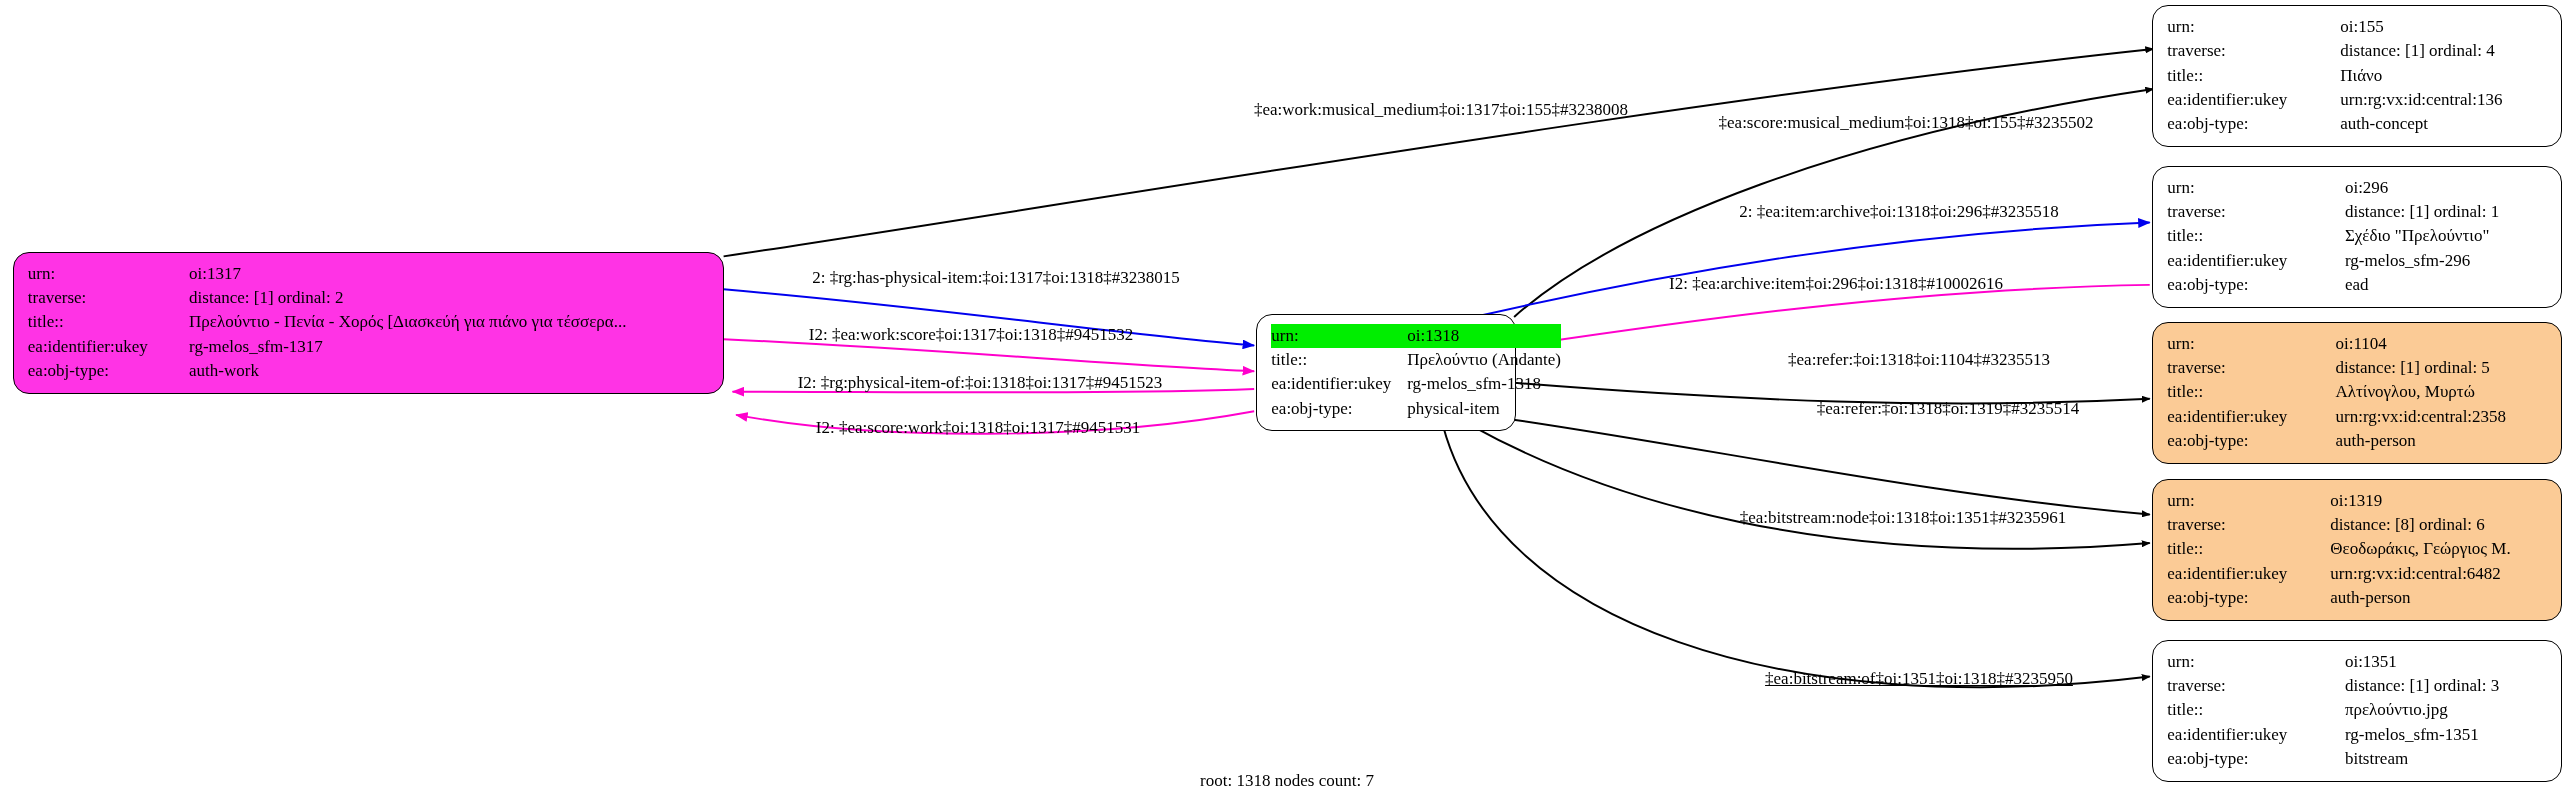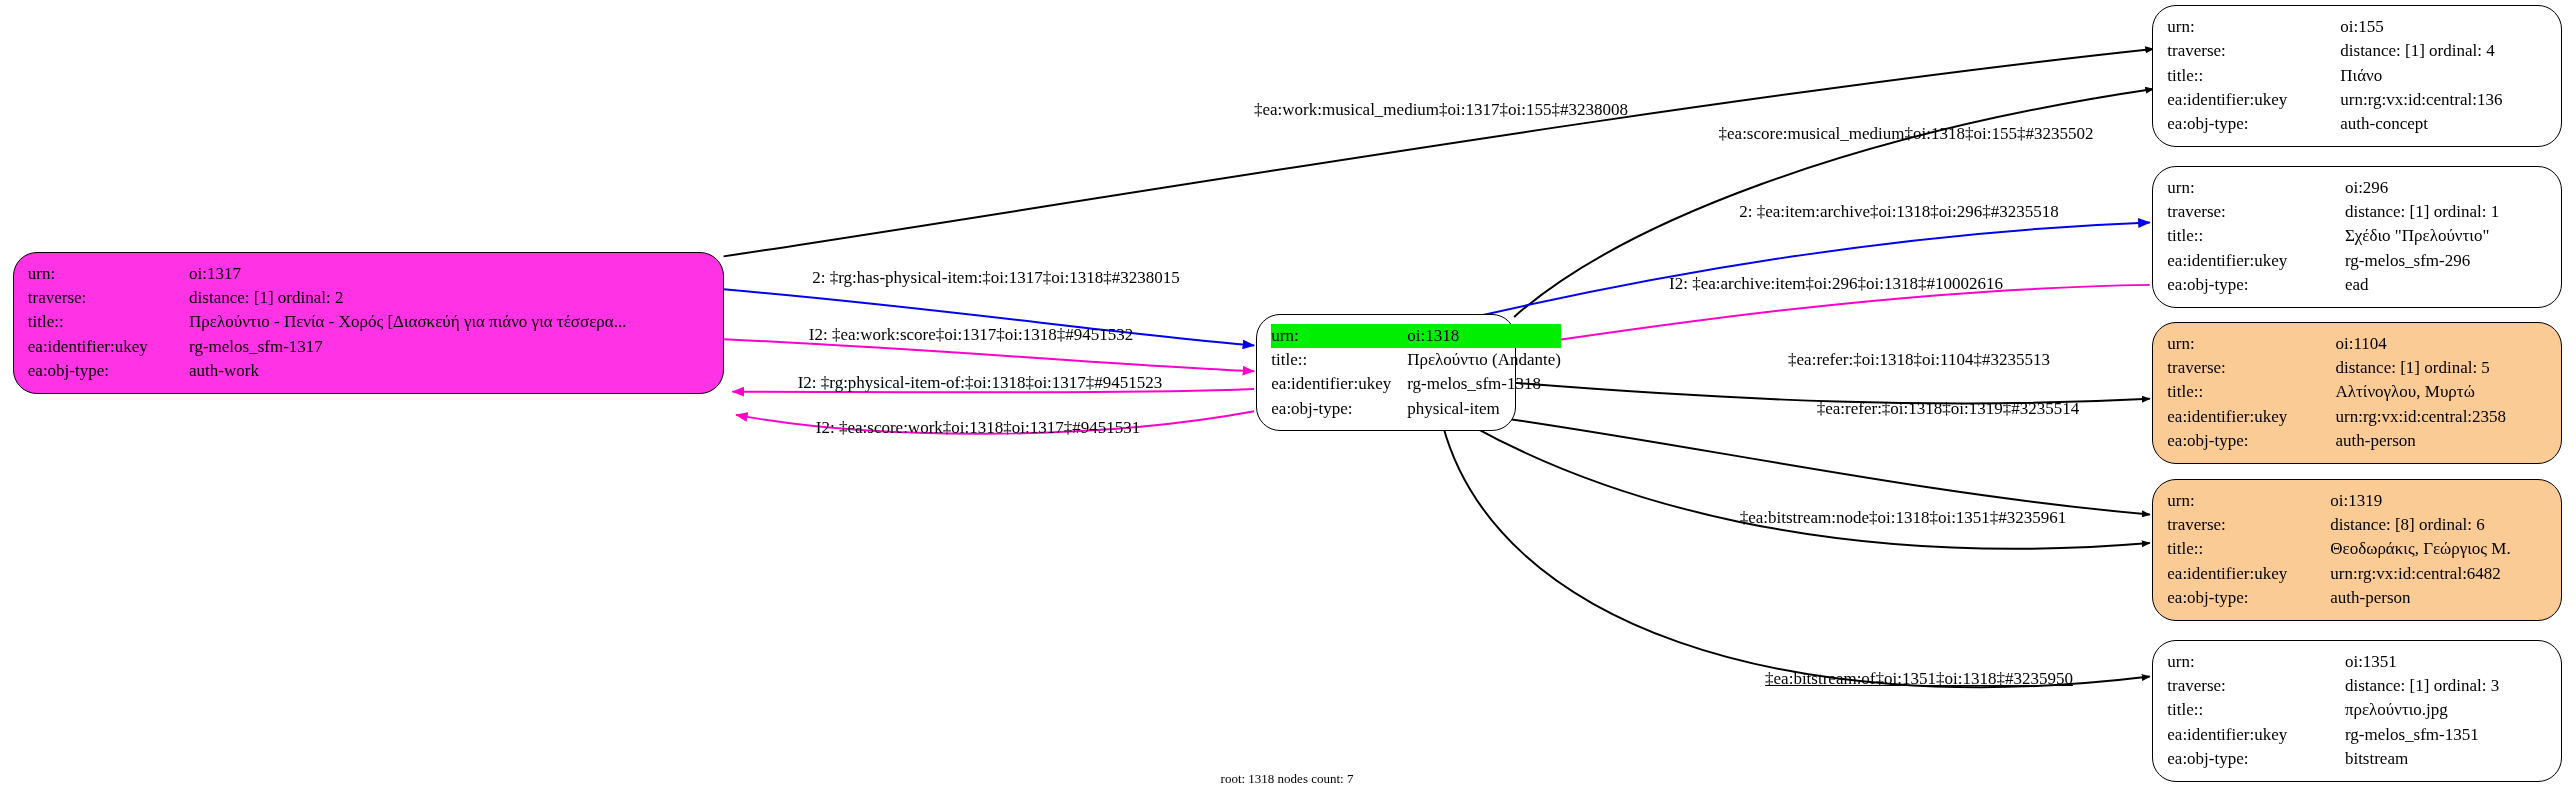--- a/index.html
+++ b/index.html
@@ -6,21 +6,21 @@
   body{width:2576px;height:811px;overflow:hidden;
        font-family:"Liberation Serif","DejaVu Serif",serif;}
   #stage{position:relative;width:2576px;height:811px;}
 
   svg.edges{position:absolute;left:0;top:0;width:2576px;height:811px;overflow:visible;}
 
   .node{
     position:absolute;
     box-sizing:border-box;
     border:1.8px solid #000000;
-    border-radius:24px;
+    border-radius:16px;
     background:#ffffff;
     padding:9px 14.3px 9px 14.3px;
   }
   .node.magenta{background:#ff33e5;}
   .node.orange{background:#fbcb96;}
   .node table{border-collapse:collapse;width:100%;}
   .node td{
     font-family:"Liberation Serif","DejaVu Serif",serif;
     font-size:17px;
     color:#000000;
@@ -36,21 +36,21 @@
     position:absolute;
     font-family:"Liberation Serif","DejaVu Serif",serif;
     font-size:17px;
     color:#000000;
     white-space:nowrap;
     transform:translate(-50%,-50%);
   }
   .caption{
     position:absolute;
     font-family:"Liberation Serif","DejaVu Serif",serif;
-    font-size:13px;
+    font-size:17px;
     color:#000000;
     white-space:nowrap;
     transform:translateX(-50%);
   }
 </style>
 </head>
 <body>
 
 <div id="stage">
 
@@ -272,21 +272,21 @@
       <tr>
         <td class="k">ea:obj-type:</td>
         <td class="v">bitstream</td>
       </tr>
     </tbody>
       </table>
   </div>
 
   <div class="elabel" style="left:1441px; top:110px;">‡ea:work:musical_medium‡oi:1317‡oi:155‡#3238008</div>
 
-  <div class="elabel" style="left:1906px; top:134px;text-align:right;">‡ea:score:musical_medium‡oi:1318‡oi:155‡#3235502</div>
+  <div class="elabel" style="left:1906px; top:123px;text-align:right;">‡ea:score:musical_medium‡oi:1318‡oi:155‡#3235502</div>
 
   <div class="elabel" style="left:1899px; top:212px;">2: ‡ea:item:archive‡oi:1318‡oi:296‡#3235518</div>
 
   <div class="elabel" style="left:1836px; top:284px;font-family:Liberation Serif, serif;">I2: ‡ea:archive:item‡oi:296‡oi:1318‡#10002616</div>
 
   <div class="elabel" style="left:996px; top:278px;">2: ‡rg:has-physical-item:‡oi:1317‡oi:1318‡#3238015</div>
 
   <div class="elabel" style="left:971px; top:335px;">I2: ‡ea:work:score‡oi:1317‡oi:1318‡#9451532</div>
 
   <div class="elabel" style="left:980px; top:383px;">I2: ‡rg:physical-item-of:‡oi:1318‡oi:1317‡#9451523</div>

